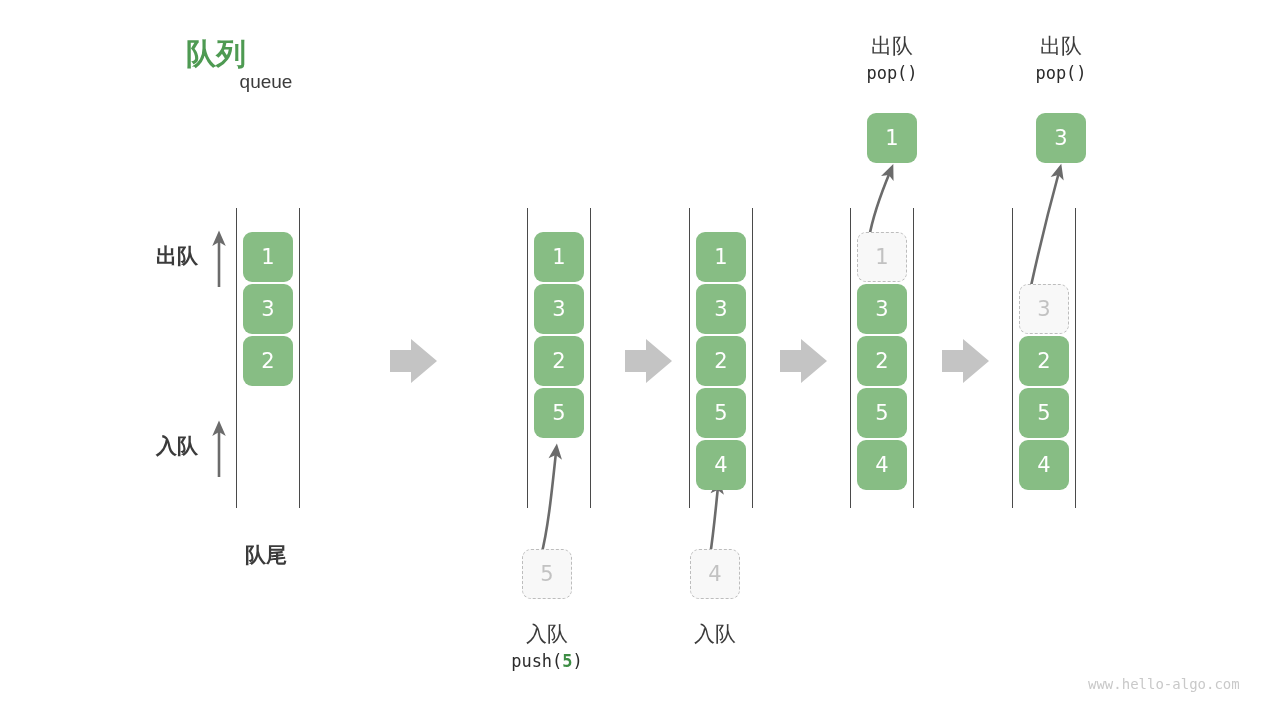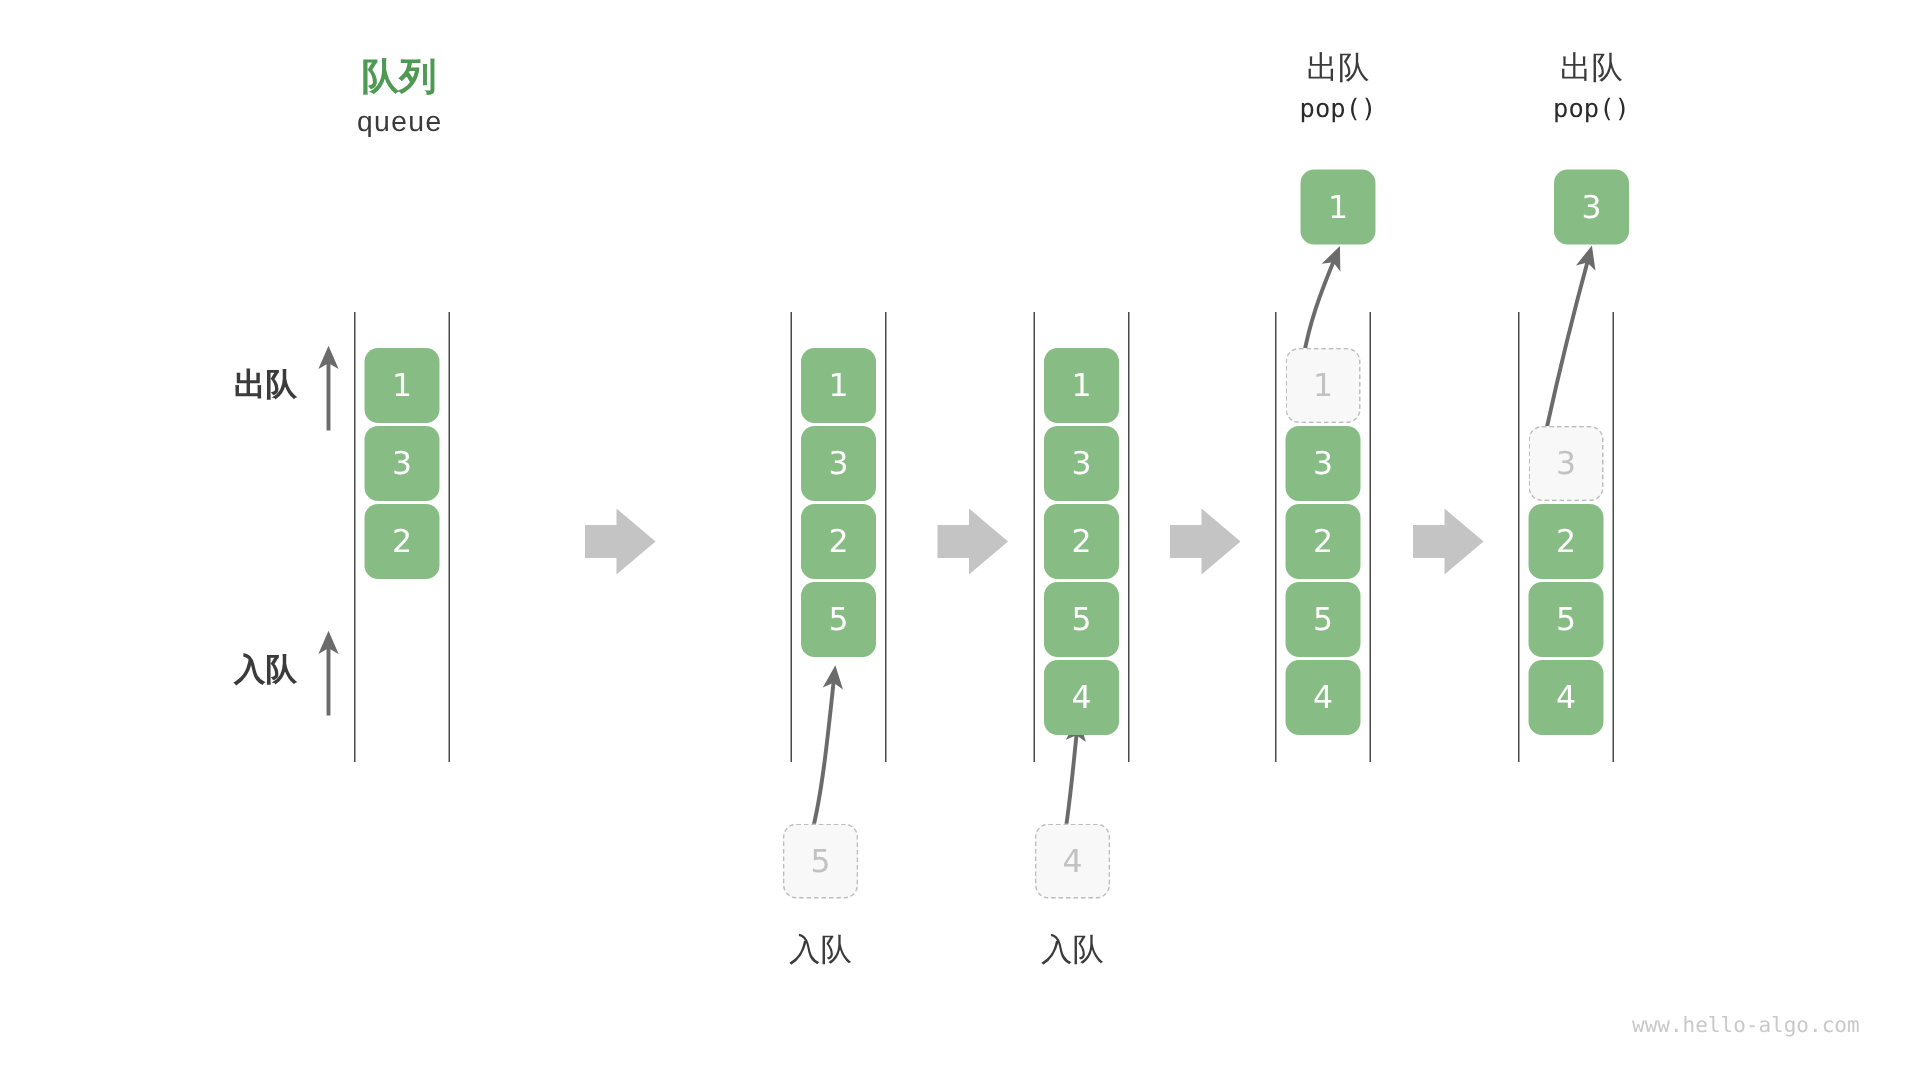--- a/index.html
+++ b/index.html
@@ -24,27 +24,26 @@
     height: 720px;
   }
 
   
   .abs { position: absolute; }
 
   
   .title-cn {
     font-family: "Liberation Sans", sans-serif;
     font-weight: bold;
-    font-size: 25px;
+    font-size: 30px;
     color: #4e9a52;
-    text-align: center;
     white-space: nowrap;
   }
   .title-en {
-    font-family: Liberation Mono, monospace;
+    font-family: Liberation Sans, sans-serif;
     font-size: 19px;
     color: #3b3b3b;
     text-align: center;
     white-space: nowrap;
   }
 
   .end-label {
     font-family: "Liberation Sans", sans-serif;
     font-weight: bold;
     font-size: 21px;
@@ -176,20 +175,21 @@
       <path d="M780,350 L801,350 L801,339 L827,361 L801,383 L801,372 L780,372 Z" fill="#c4c4c4"></path>
     </g>
     <g>
       <path d="M942,350 L963,350 L963,339 L989,361 L963,383 L963,372 L942,372 Z" fill="#c4c4c4"></path>
     </g>
   </svg>
 
   <div class="abs title-cn" style="left:186px; top:34px; width:160px;">队列</div>
   <div class="abs title-en" style="left:186px; top:71px; width:160px;">queue</div>
 
+  <div class="abs end-label" style="left:186px; top:541px; width:160px;">队尾</div>
 
   <div class="abs side-label" style="left:88px; top:242px; width:110px;">出队</div>
   <div class="abs side-label" style="left:88px; top:432px; width:110px;">入队</div>
 
   <div class="rail" style="left:236px; top:208px; height:300px;"></div>
   <div class="rail" style="left:299px; top:208px; height:300px;"></div>
 
   <div class="cell filled abs" style="left:243px; top:232px;">1</div>
   <div class="cell filled abs" style="left:243px; top:284px;">3</div>
   <div class="cell filled abs" style="left:243px; top:336px;">2</div>
@@ -199,20 +199,21 @@
 
   <div class="cell filled abs" style="left:534px; top:232px;">1</div>
   <div class="cell filled abs" style="left:534px; top:284px;">3</div>
   <div class="cell filled abs" style="left:534px; top:336px;">2</div>
   <div class="cell filled abs" style="left:534px; top:388px;">5</div>
 
   <div class="cell ghost abs" style="left:522px; top:549px;">5</div>
 
   <div class="abs op-caption" style="left:447px; top:619px; width:200px;">
     <span class="op-cn">入队</span>
+    <span class="op-code"><span>push(</span><span class="op-arg">5</span><span>)</span></span>
   </div>
 
   <div class="rail" style="left:689px; top:208px; height:300px;"></div>
   <div class="rail" style="left:752px; top:208px; height:300px;"></div>
 
   <div class="cell filled abs" style="left:696px; top:232px;">1</div>
   <div class="cell filled abs" style="left:696px; top:284px;">3</div>
   <div class="cell filled abs" style="left:696px; top:336px;">2</div>
   <div class="cell filled abs" style="left:696px; top:388px;">5</div>
   <div class="cell filled abs" style="left:696px; top:440px;">4</div>

